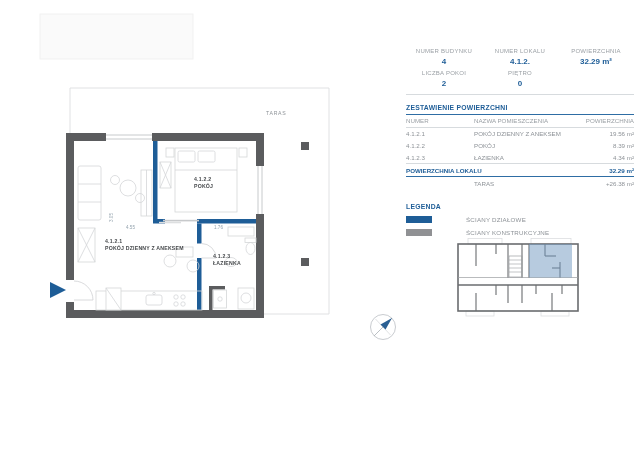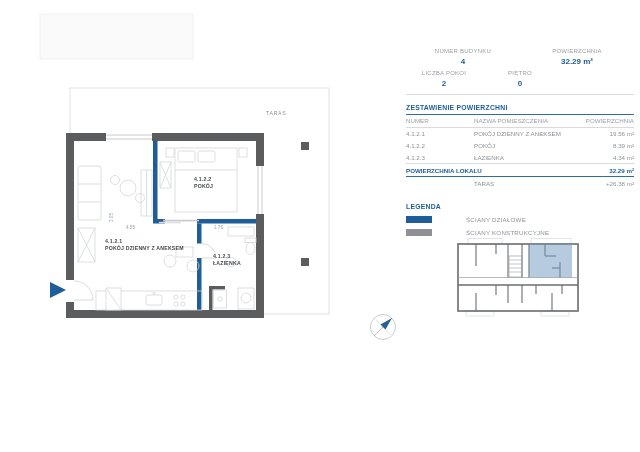--- a/index.html
+++ b/index.html
@@ -206,20 +206,24 @@
   <div class="dim vert" style="left:109px;top:222px;">3.05</div>
 
   <div class="panel">
 
     <div class="hdr-row">
       <div class="hdr-cell">
         <div class="hdr-label">NUMER BUDYNKU</div>
         <div class="hdr-value">4</div>
       </div>
       <div class="hdr-cell">
+        <div class="hdr-label">NUMER LOKALU</div>
+        <div class="hdr-value">4.1.2.</div>
+      </div>
+      <div class="hdr-cell">
         <div class="hdr-label">POWIERZCHNIA</div>
         <div class="hdr-value">32.29 m²</div>
       </div>
     </div>
 
     <div class="hdr-row">
       <div class="hdr-cell">
         <div class="hdr-label">LICZBA POKOI</div>
         <div class="hdr-value">2</div>
       </div>

